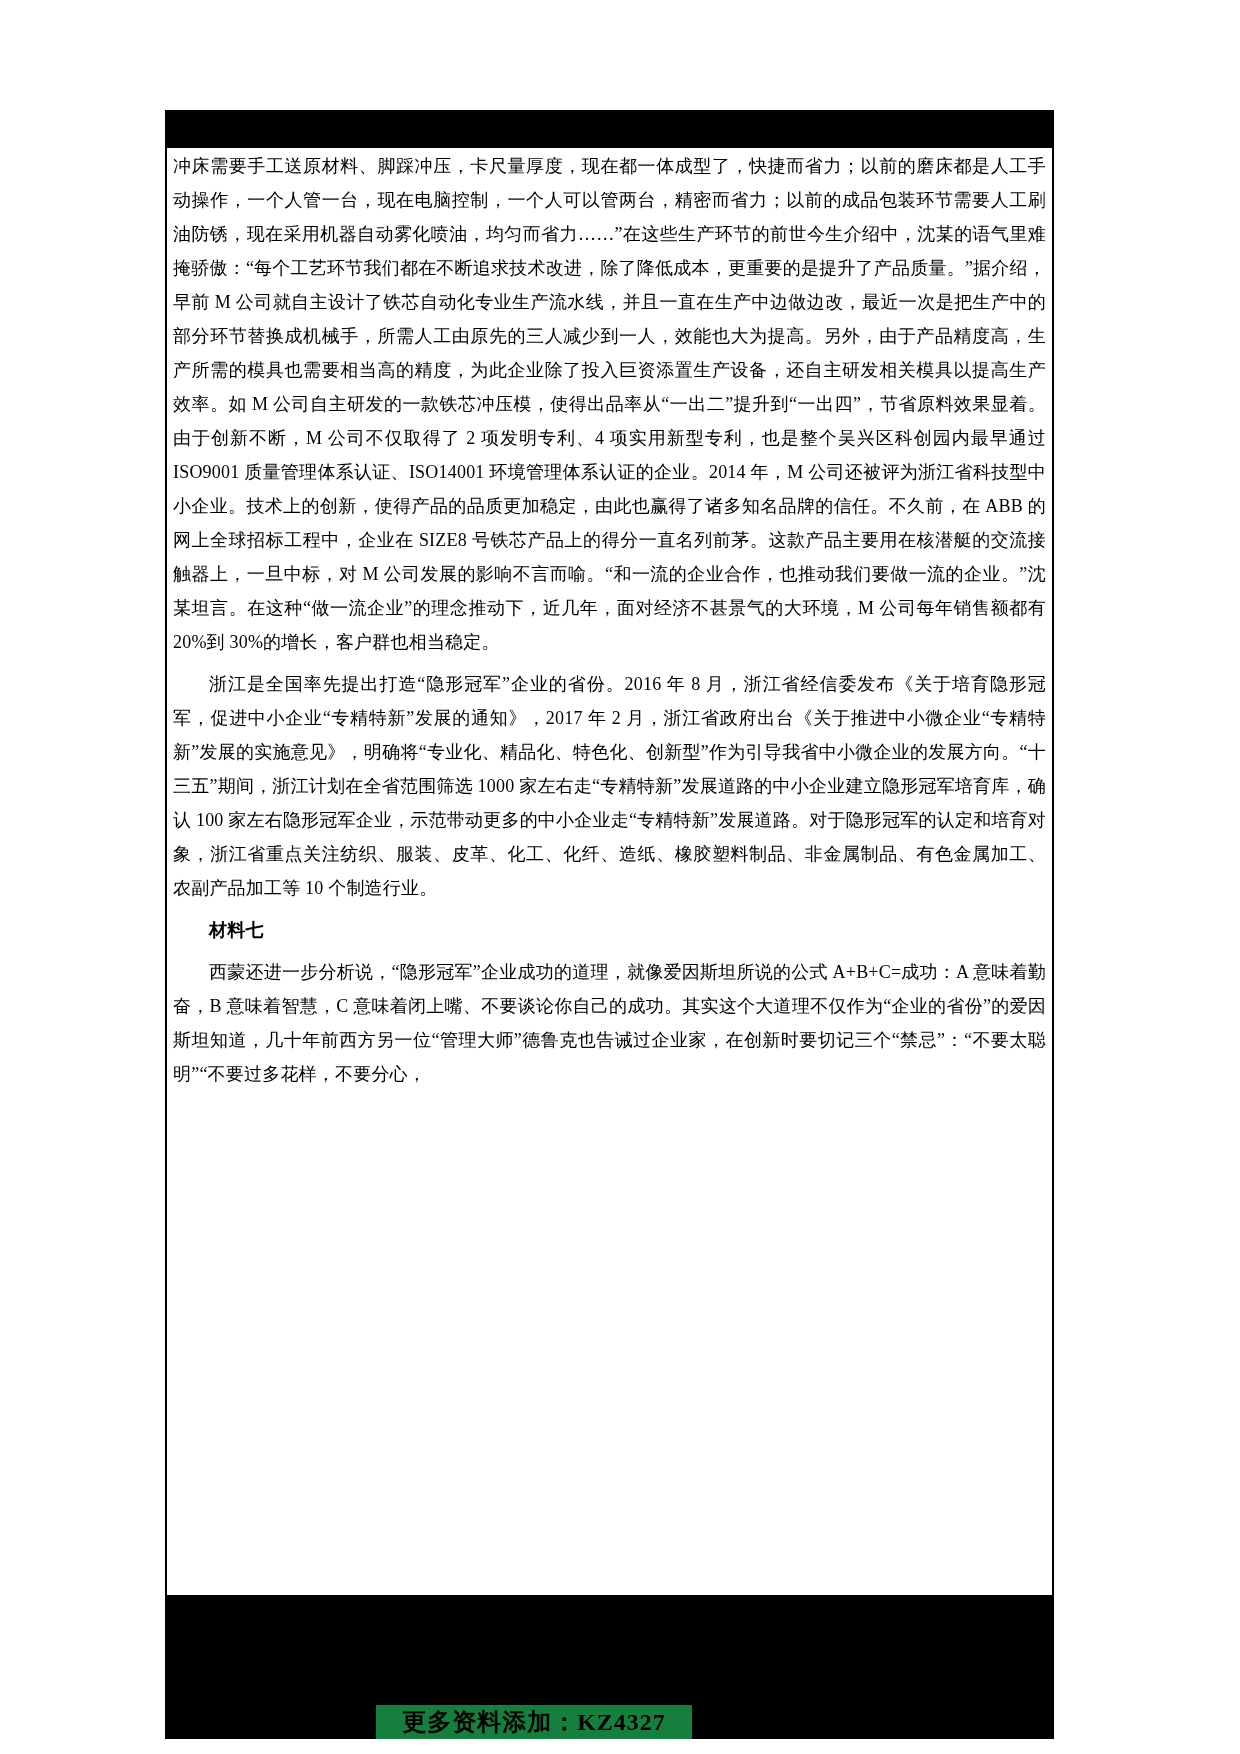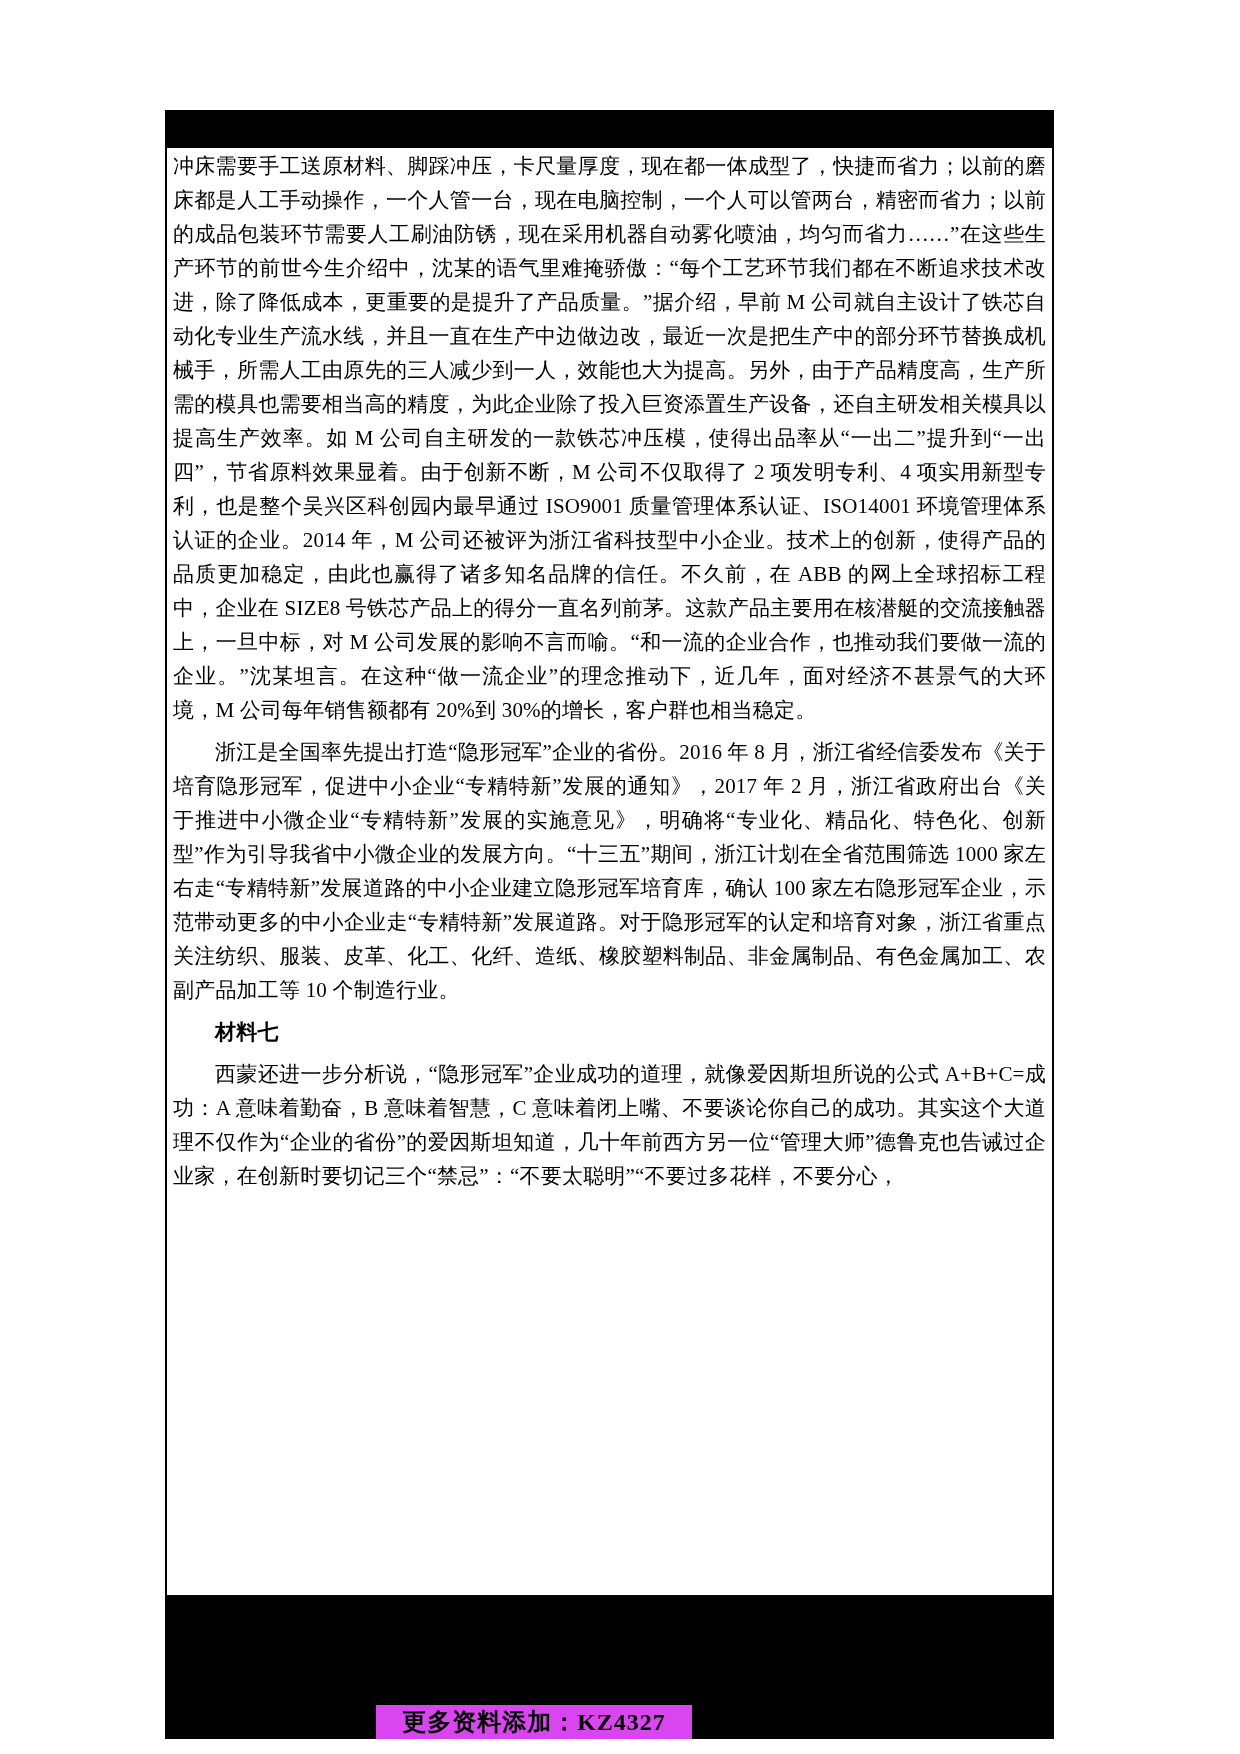--- a/index.html
+++ b/index.html
@@ -38,21 +38,21 @@
     position: absolute;
     left: 0;
     bottom: 0;
     height: 144px;
   }
   .content {
     height: 1447px;
     overflow: hidden;
     padding: 1px 6px 0 6px;
     box-sizing: border-box;
-    font-size: 21px;
+    font-size: 18px;
     line-height: 34px;
     text-align: justify;
     letter-spacing: 0.2px;
   }
   .para {
     margin: 0 0 8px 0;
     text-indent: 2em;
   }
   .para.no-indent {
     text-indent: 0;
@@ -60,21 +60,21 @@
   .para.heading {
     font-weight: bold;
     margin: 6px 0 8px 0;
   }
   .watermark {
     position: absolute;
     left: 209px;
     bottom: 0;
     width: 316px;
     height: 34px;
-    background: #d946ef;
+    background: #15803d;
     color: #000000;
     font-weight: bold;
     font-size: 24px;
     line-height: 34px;
     text-align: center;
     letter-spacing: 1px;
     white-space: nowrap;
   }
 </style>
 </head>

